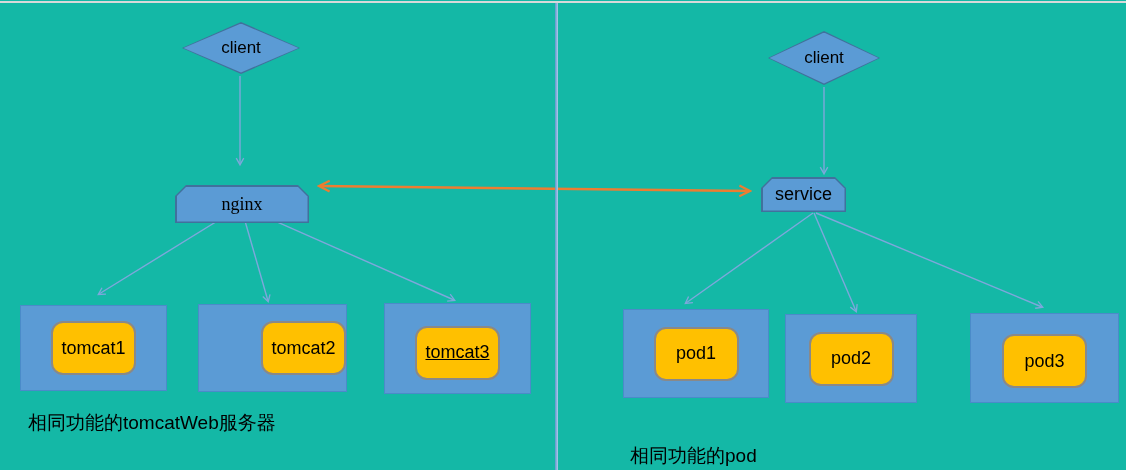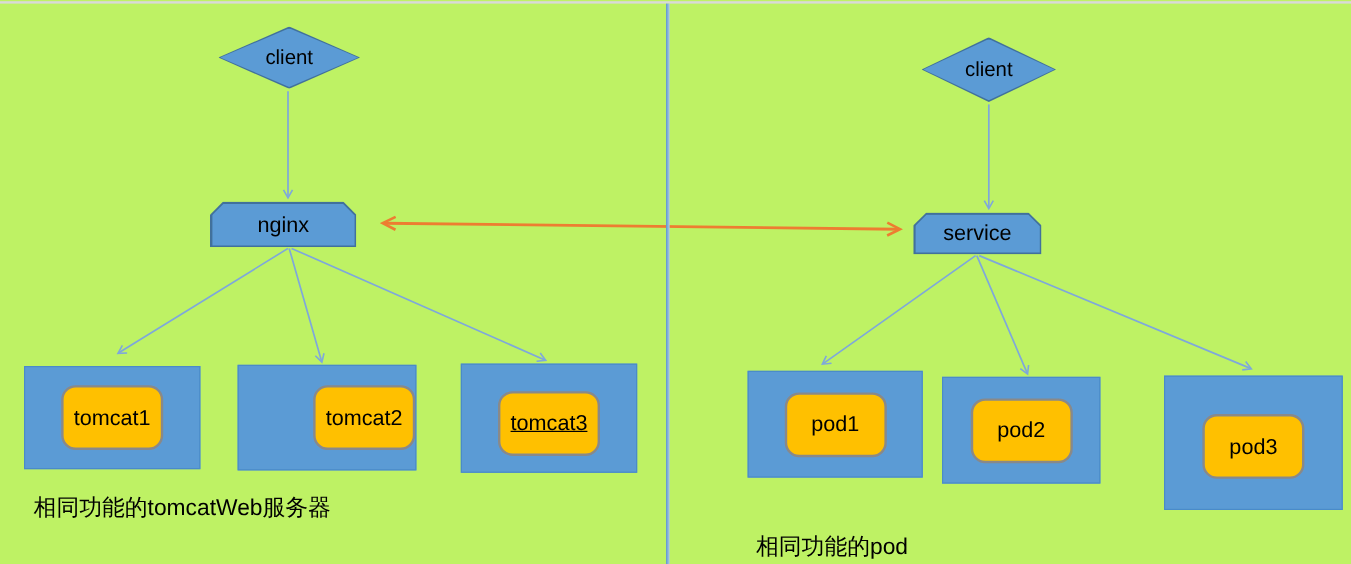--- a/index.html
+++ b/index.html
@@ -1,17 +1,17 @@
 <!DOCTYPE html>
 <html style="--shape-blue: #5B9BD5; --shape-blue-border: #41719C; --pill-yellow: #FFC000; --pill-border: #898989; --line-blue: #7EA7DC; --arrow-orange: #ED7D31; --divider-blue: #5E97CE; --top-rule-gray: #D9D9D9;"><head>
 <meta charset="utf-8">
 <style>
   html,body{margin:0;padding:0;background:#ffffff;}
   body{font-family:"Liberation Sans","DejaVu Sans",sans-serif;color:#000;}
-  .canvas{position:relative;width:1126px;height:470px;background:#bef264;overflow:hidden;}
+  .canvas{position:relative;width:1126px;height:470px;background:#14b8a6;overflow:hidden;}
 
   .top-rule{position:absolute;left:0;top:1px;width:1126px;height:2px;background:var(--top-rule-gray,#d9d9d9);}
   .divider{position:absolute;left:555px;top:3px;width:3px;height:467px;
            background:linear-gradient(to right, var(--divider-blue,#5e97ce), #aecbe8);}
 
   svg.connectors{position:absolute;left:0;top:0;width:1126px;height:470px;pointer-events:none;}
   .blue-line{stroke:var(--line-blue,#7ea7dc);stroke-width:1.4;fill:none;}
   .orange-line{stroke:var(--arrow-orange,#ed7d31);stroke-width:2.4;fill:none;}
   .blue-head{stroke:var(--line-blue,#7ea7dc);fill:none;stroke-width:1.6;}
   .orange-head{stroke:var(--arrow-orange,#ed7d31);fill:none;stroke-width:2;}
@@ -73,21 +73,21 @@
   </svg>
 
   <div class="divider"></div>
 
   <div class="diamond" style="left:182px;top:22px;width:118px;height:52px;">
     <div class="shape-outer"></div>
     <div class="shape-inner"></div>
     <span class="lbl">client</span>
   </div>
 
-  <div class="plaque" style="left:175px;top:168px;width:122px;height:38px;">
+  <div class="plaque" style="left:175px;top:185px;width:134px;height:38px;font-family:Liberation Serif, serif;">
     <div class="shape-outer"></div>
     <div class="shape-inner"></div>
     <span class="lbl">nginx</span>
   </div>
 
   <div class="server-box" style="left:20px;top:305px;width:147px;height:86px;">
     <div class="server-pill">
       <span>tomcat1</span>
     </div>
   </div>
@@ -105,39 +105,39 @@
   </div>
 
   <div class="caption" style="left:28px;top:410px;">相同功能的tomcatWeb服务器</div>
 
   <div class="diamond" style="left:768px;top:31px;width:112px;height:54px;">
     <div class="shape-outer"></div>
     <div class="shape-inner"></div>
     <span class="lbl">client</span>
   </div>
 
-  <div class="plaque" style="left:761px;top:177px;width:107px;height:35px;">
+  <div class="plaque" style="left:761px;top:177px;width:85px;height:35px;">
     <div class="shape-outer"></div>
     <div class="shape-inner"></div>
     <span class="lbl">service</span>
   </div>
 
   <div class="server-box" style="left:623px;top:309px;width:146px;height:89px;">
     <div class="server-pill">
       <span>pod1</span>
     </div>
   </div>
 
   <div class="server-box" style="left:785px;top:314px;width:132px;height:89px;">
     <div class="server-pill">
       <span>pod2</span>
     </div>
   </div>
 
-  <div class="server-box" style="left:970px;top:313px;width:149px;height:112px;justify-content:center;">
+  <div class="server-box" style="left:970px;top:313px;width:149px;height:90px;justify-content:center;">
     <div class="server-pill" style="position:relative;top:3px;">
       <span>pod3</span>
     </div>
   </div>
 
   <div class="caption" style="left:630px;top:431px;margin-top:12px;">相同功能的pod</div>
 
 </div>
 
 </body></html>

